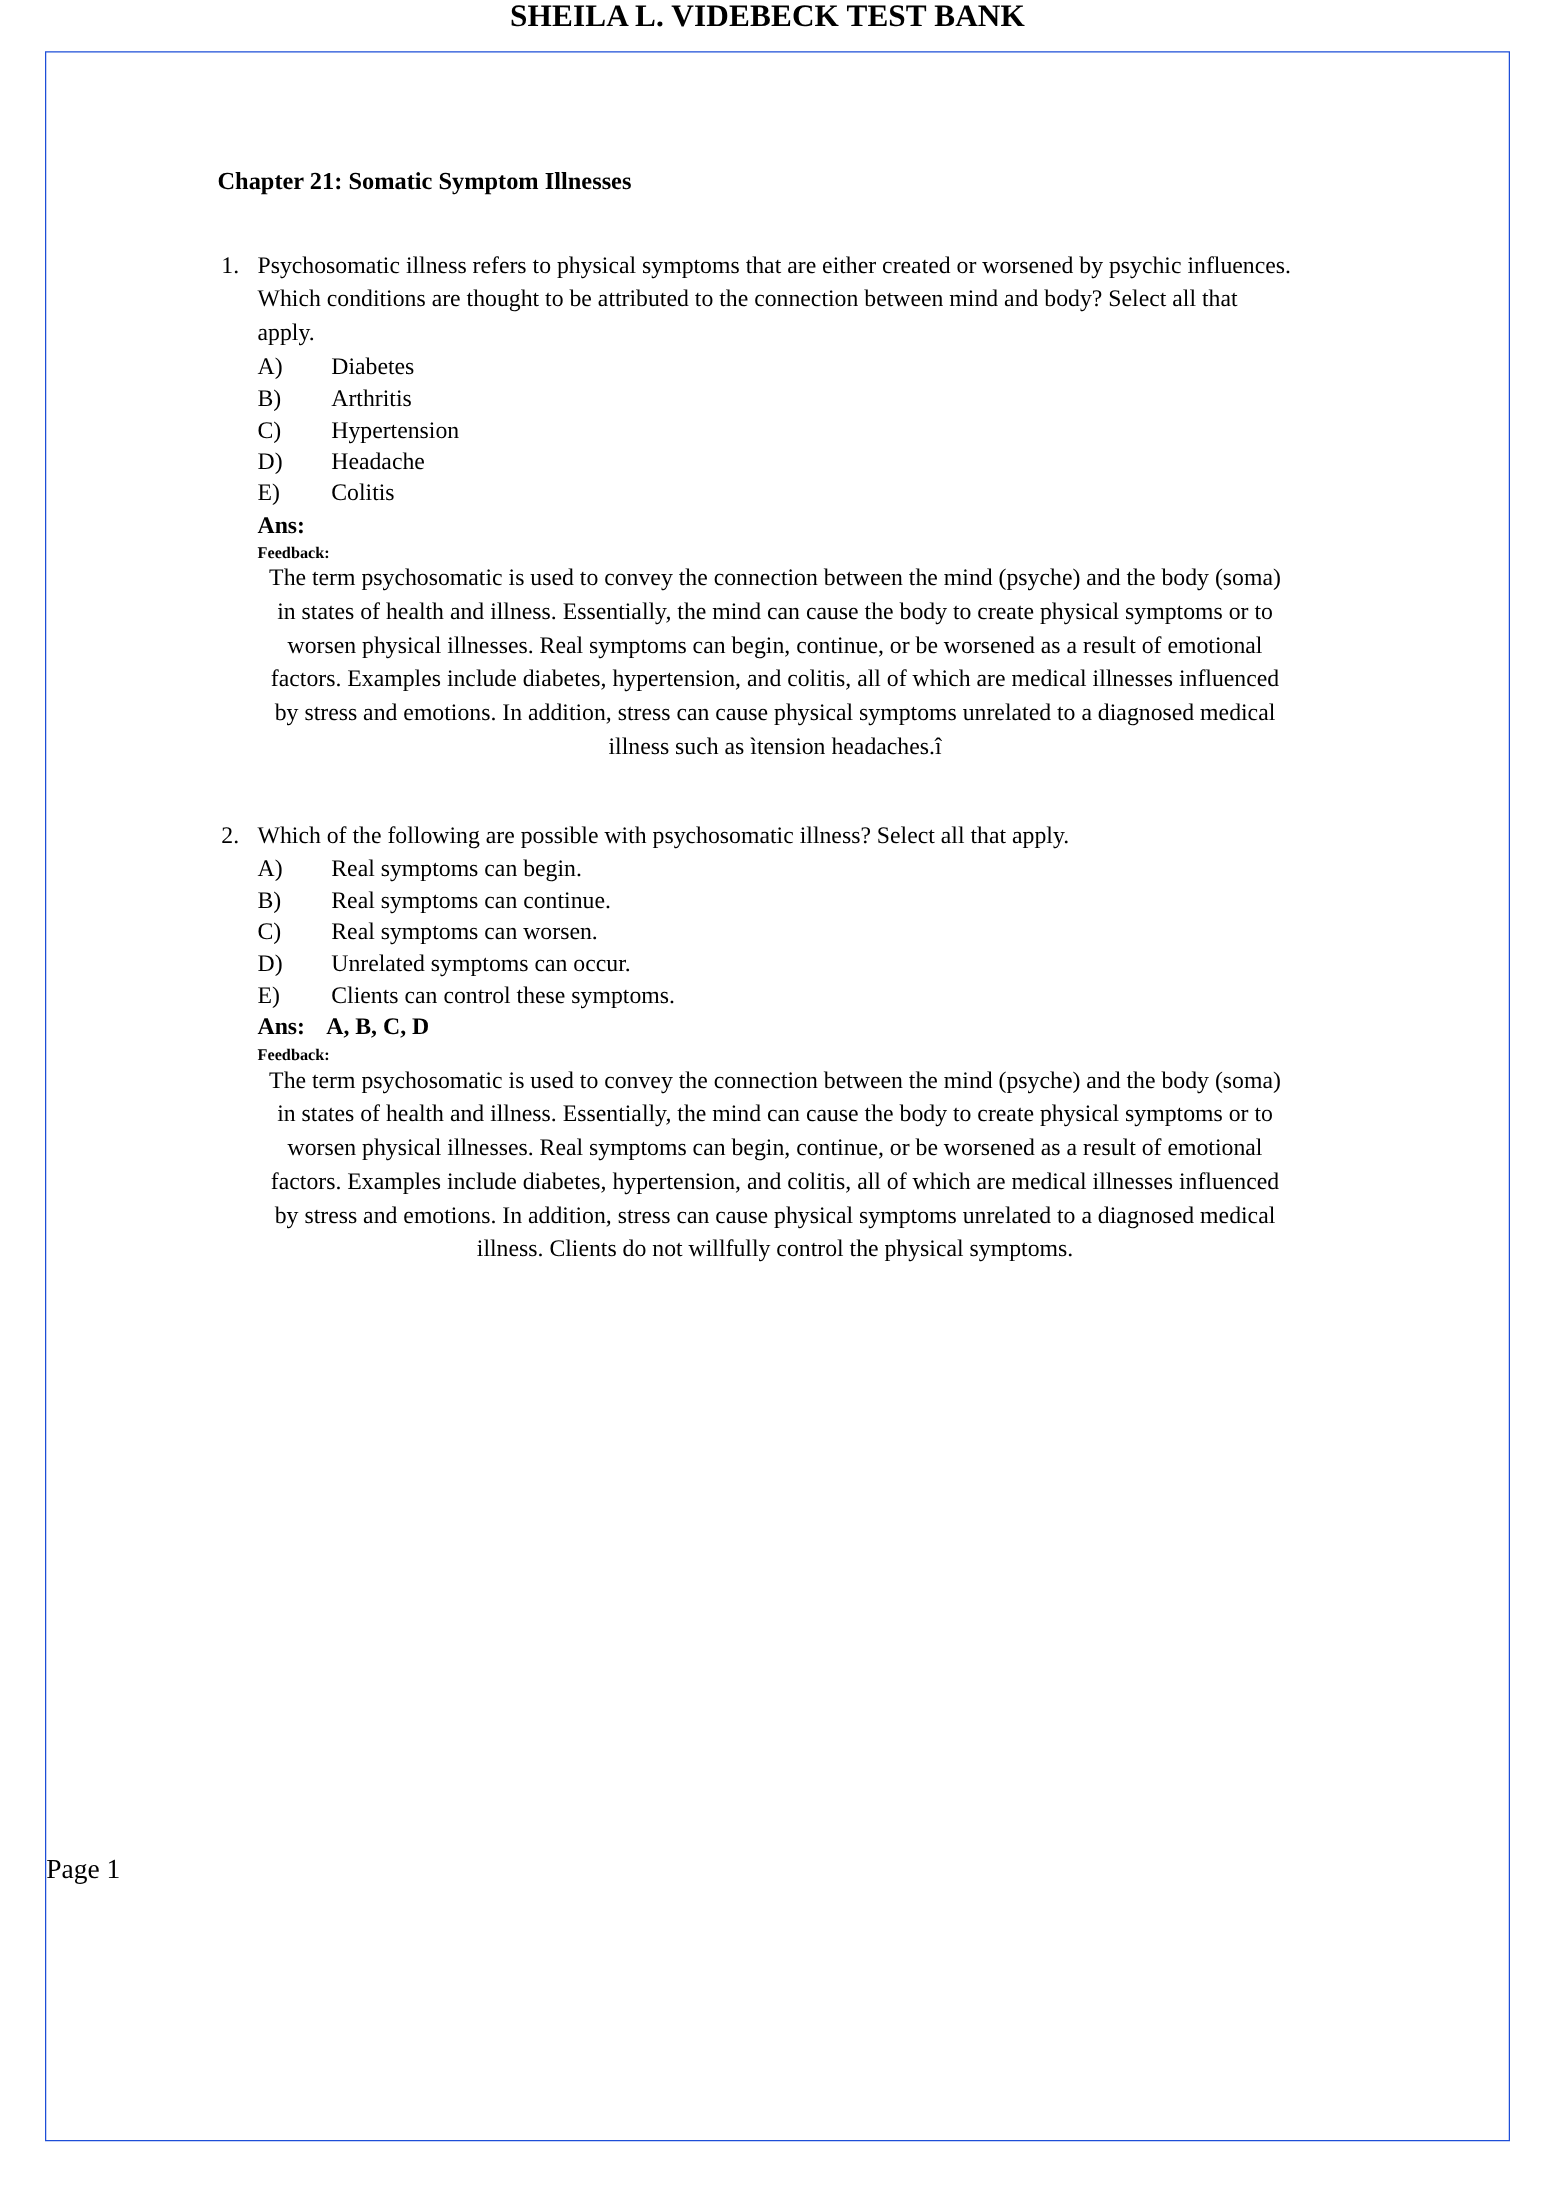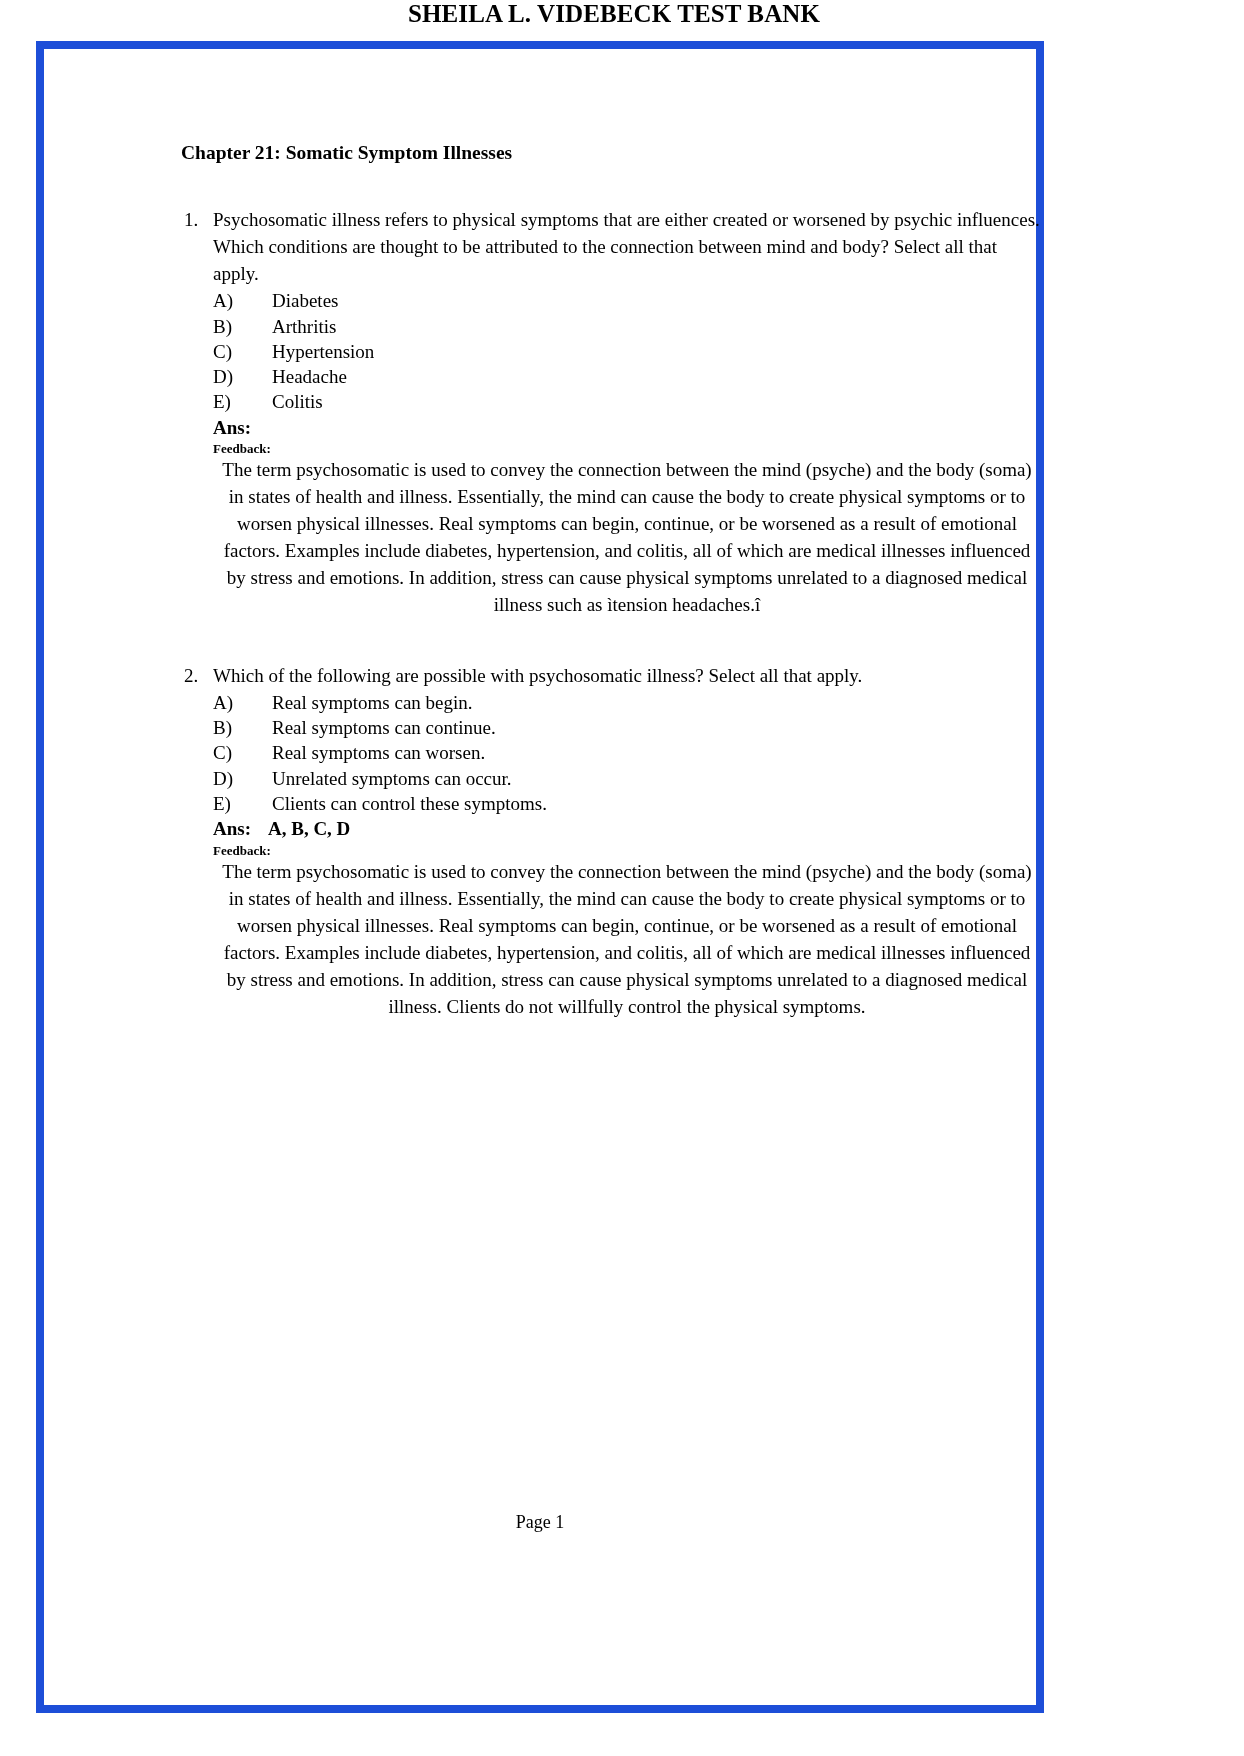--- a/index.html
+++ b/index.html
@@ -31,24 +31,24 @@
     font-weight: bold;
     font-size: 25px;
     letter-spacing: 0.1px;
   }
 
   
   .page-frame {
     position: absolute;
     left: 36px;
     top: 41px;
-    width: 1008px;
+    width: 1172px;
     height: 1672px;
     box-sizing: border-box;
-    border: 8px solid #1d4ed8;
+    border: 1px solid #1d4ed8;
     background: #ffffff;
   }
 
   .frame-inner {
     position: absolute;
     left: 0;
     top: 0;
     width: 100%;
     height: 100%;
     box-sizing: border-box;
@@ -142,24 +142,24 @@
     font-size: 19px;
     line-height: 1.42;
     margin: 0;
     text-align: center;
   }
 
   
   .page-footer {
     position: absolute;
     left: 0;
-    bottom: 172px;
+    bottom: 204px;
     width: 100%;
-    text-align: center;
-    font-size: 18px;
+    text-align: left;
+    font-size: 22px;
   }
 </style>
 </head>
 <body>
 
 <div class="page-header">
   <span>SHEILA L. VIDEBECK TEST BANK</span>
 </div>
 
 <div class="page-frame">

